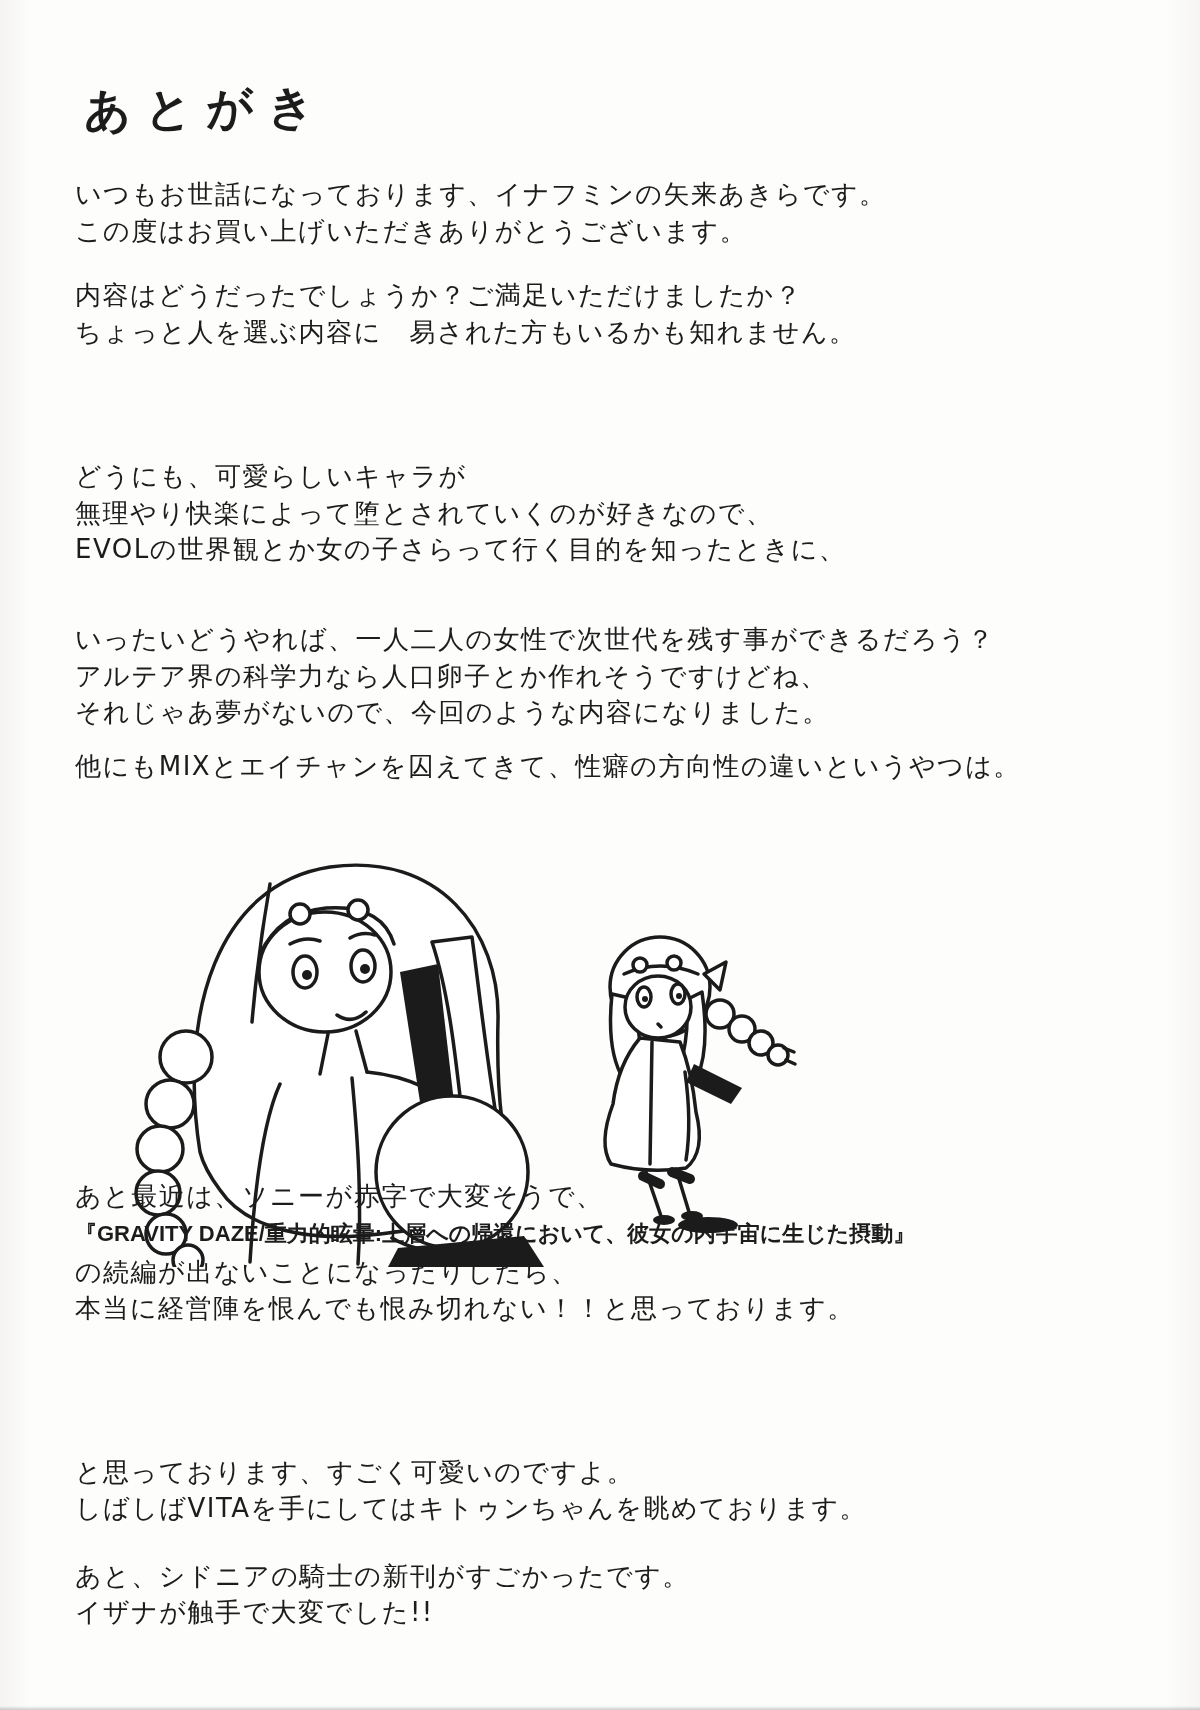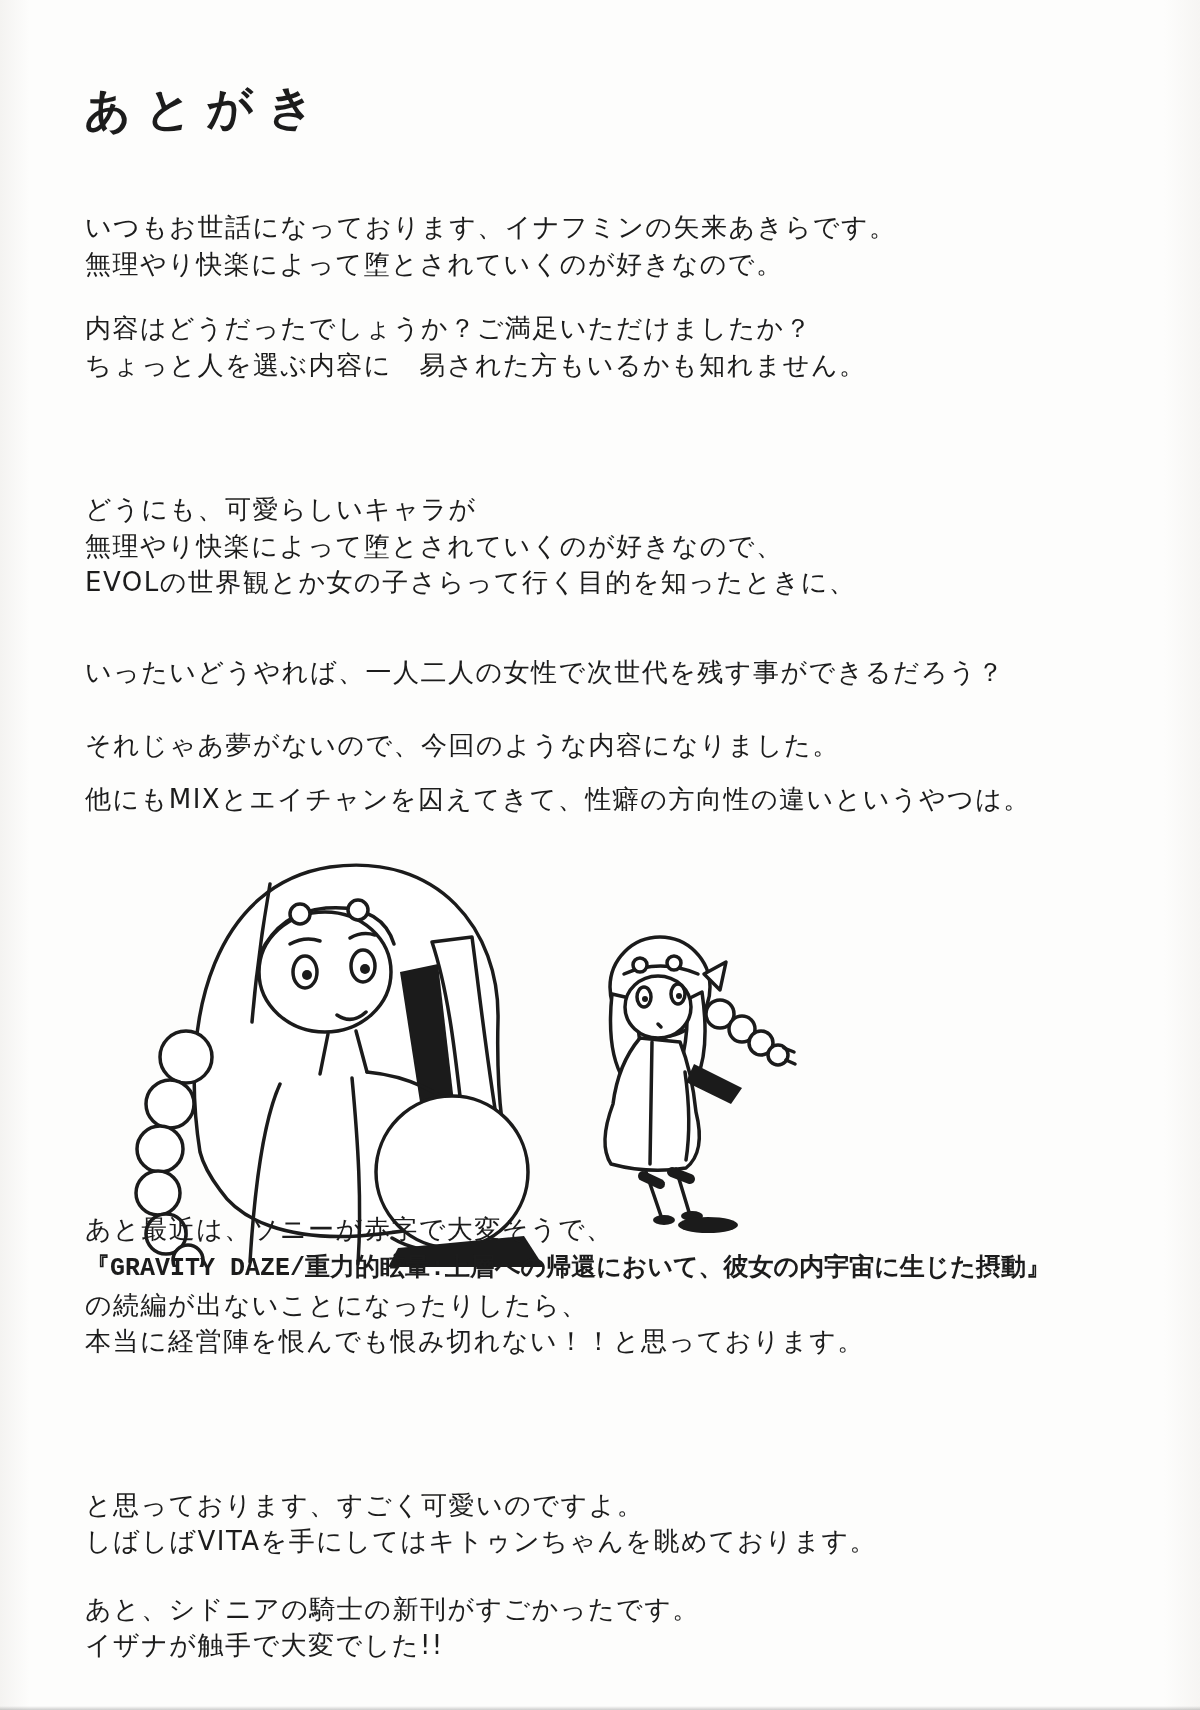--- a/index.html
+++ b/index.html
@@ -21,55 +21,55 @@
   .title {
     position: absolute;
     left: 84px; top: 78px;
     font-size: 46px;
     font-weight: bold;
     letter-spacing: 14px;
     transform: rotate(-1deg);
   }
   .line {
     position: absolute;
-    left: 85px;
+    left: 75px;
     font-size: 26px;
     letter-spacing: 1.5px;
     white-space: pre;
     line-height: 1.3;
-    margin-top: 33px;
   }
   .line.printed {
-    font-family: Liberation Mono, monospace;
+    font-family: Liberation Sans, sans-serif;
     font-weight: 600;
     letter-spacing: 0px;
-    font-size: 25px;
+    font-size: 22px;
   }
   .illustration {
     position: absolute;
     left: 100px; top: 822px;
     width: 700px; height: 445px;
   }
   .illustration svg { width:100%; height:100%; }
 </style>
 </head>
 <body>
 
 <div class="page">
 
   <div class="title">あとがき</div>
 
   <div class="line" style="top:178px">いつもお世話になっております、イナフミンの矢来あきらです。</div>
-  <div class="line" style="top:215px">無理やり快楽によって堕とされていくのが好きなので。</div>
+  <div class="line" style="top:215px">この度はお買い上げいただきありがとうございます。</div>
   <div class="line" style="top:279px">内容はどうだったでしょうか？ご満足いただけましたか？</div>
   <div class="line" style="top:316px">ちょっと人を選ぶ内容に　易された方もいるかも知れません。</div>
   <div class="line" style="top:460px">どうにも、可愛らしいキャラが</div>
   <div class="line" style="top:497px">無理やり快楽によって堕とされていくのが好きなので、</div>
   <div class="line" style="top:533px">EVOLの世界観とか女の子さらって行く目的を知ったときに、</div>
   <div class="line" style="top:623px">いったいどうやれば、一人二人の女性で次世代を残す事ができるだろう？</div>
+  <div class="line" style="top:660px">アルテア界の科学力なら人口卵子とか作れそうですけどね、</div>
   <div class="line" style="top:696px">それじゃあ夢がないので、今回のような内容になりました。</div>
   <div class="line" style="top:750px">他にもMIXとエイチャンを囚えてきて、性癖の方向性の違いというやつは。</div>
 
   <div class="illustration">
     <svg viewBox="0 0 700 445" fill="none" stroke="#1b1b1b" stroke-width="3.5" stroke-linecap="round" stroke-linejoin="round">
       <title>二人の女の子の線画（長い三つ編みの大きな女の子と、おさげの小さな女の子）</title>
 
       <g>
 
         <path fill="#ffffff" d="M 100 330 C 78 190 118 62 230 45 C 338 30 400 108 398 198 C 396 278 404 330 418 372 C 372 398 318 410 258 414 C 186 418 140 398 120 368 C 108 352 103 342 100 330 Z"></path>

